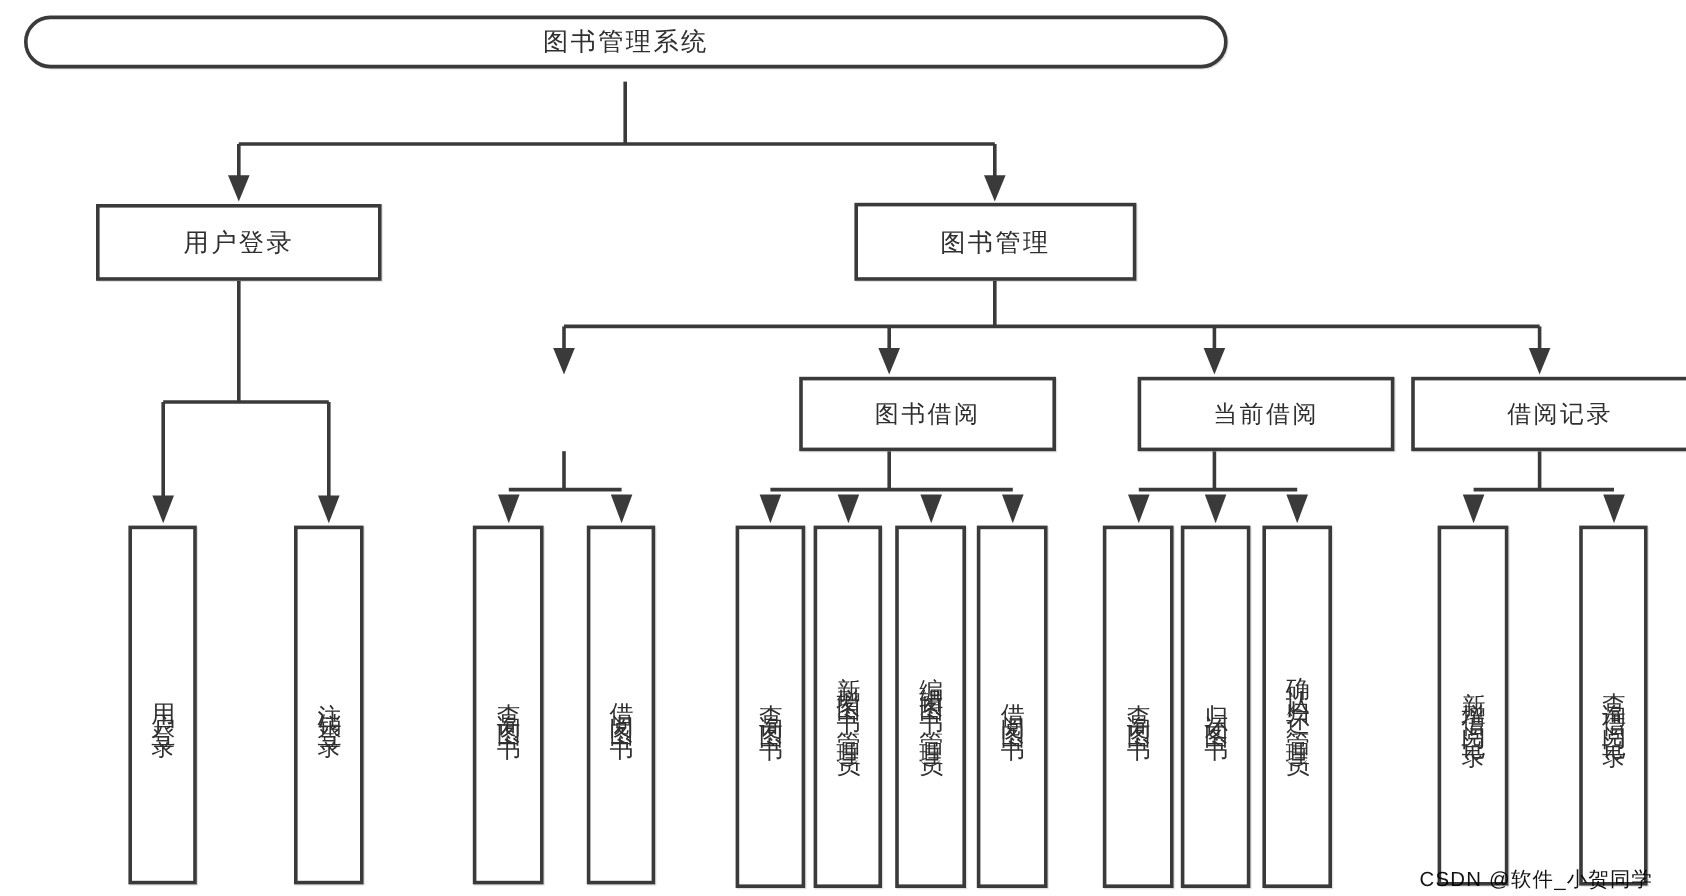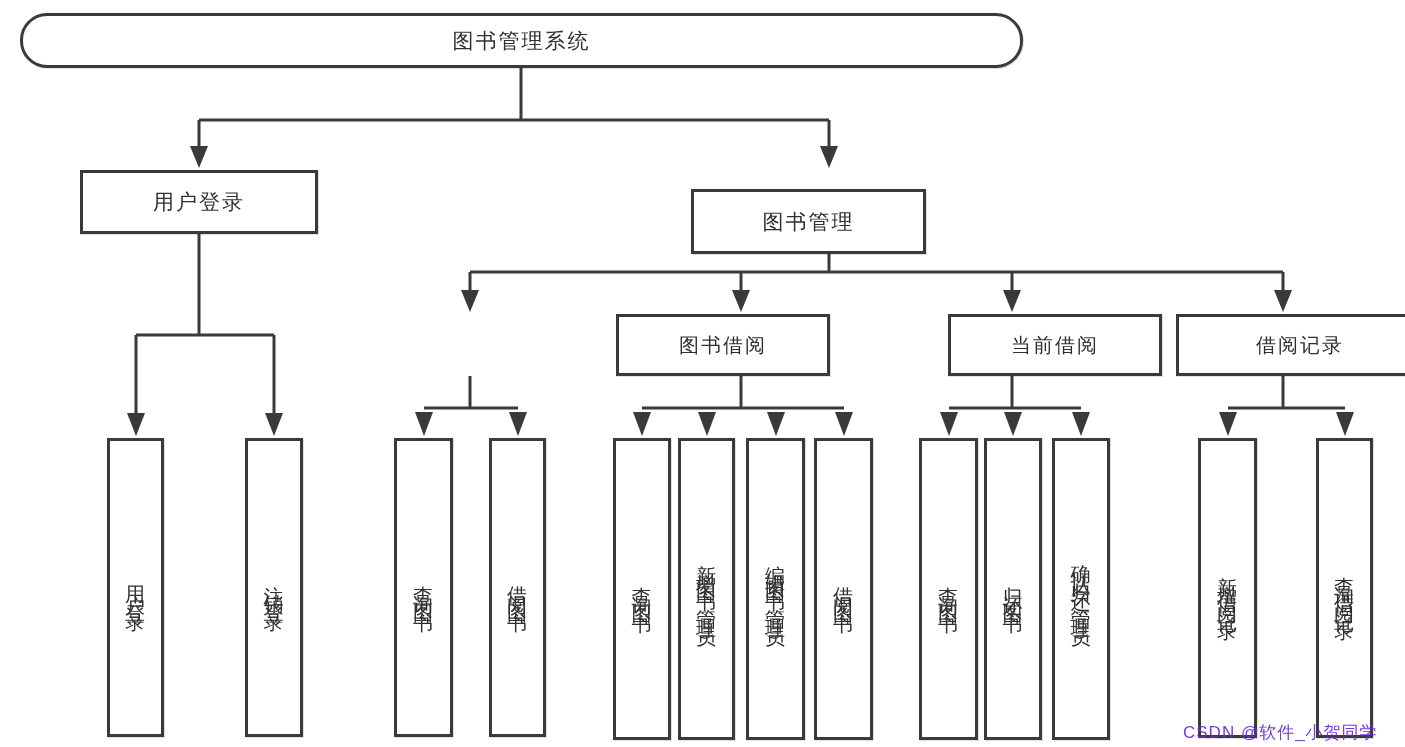--- a/index.html
+++ b/index.html
@@ -31,21 +31,21 @@
     line-height: 1;
     letter-spacing: 9px;
     white-space: nowrap;
   }
   .watermark {
     position: absolute;
     left: 1183px;
     top: 721px;
     font-size: 17px;
     letter-spacing: 1px;
-    color: #6d28d9;
+    color: #000000;
     opacity: 0.92;
     white-space: nowrap;
     z-index: 5;
   }
 </style>
 </head>
 <body>
 
 <div class="stage">
 
@@ -94,32 +94,32 @@
       <polygon points="767,412 785,412 776,436"></polygon>
       <polygon points="835,412 853,412 844,436"></polygon>
       <polygon points="940,412 958,412 949,436"></polygon>
       <polygon points="1004,412 1022,412 1013,436"></polygon>
       <polygon points="1072,412 1090,412 1081,436"></polygon>
       <polygon points="1219,412 1237,412 1228,436"></polygon>
       <polygon points="1336,412 1354,412 1345,436"></polygon>
     </g>
   </svg>
 
-  <div class="node" style="left:20px; top:13px; width:1003px; height:55px;border-radius:27px;">
+  <div class="node" style="left:20px; top:13px; width:1003px; height:44px;border-radius:27px;">
     <span class="h-label">图书管理系统</span>
   </div>
 
   <div class="node" style="left:80px; top:170px; width:238px; height:64px;">
     <span class="h-label">用户登录</span>
   </div>
-  <div class="node" style="left:691px; top:169px; width:235px; height:65px;margin-top:20px;">
+  <div class="node" style="left:712px; top:169px; width:235px; height:65px;">
     <span class="h-label">图书管理</span>
   </div>
 
-  <div class="node l3" style="left:616px; top:314px; width:214px; height:62px;">
+  <div class="node l3" style="left:666px; top:314px; width:214px; height:62px;">
     <span class="h-label">图书借阅</span>
   </div>
   <div class="node l3" style="left:905px; top:314px; width:214px; height:62px;margin-left:43px;">
     <span class="h-label">当前借阅</span>
   </div>
   <div class="node l3" style="left:1176px; top:314px; width:248px; height:62px;">
     <span class="h-label">借阅记录</span>
   </div>
 
   <div class="node leaf" style="left:107px; top:438px; width:57px; height:299px;">

